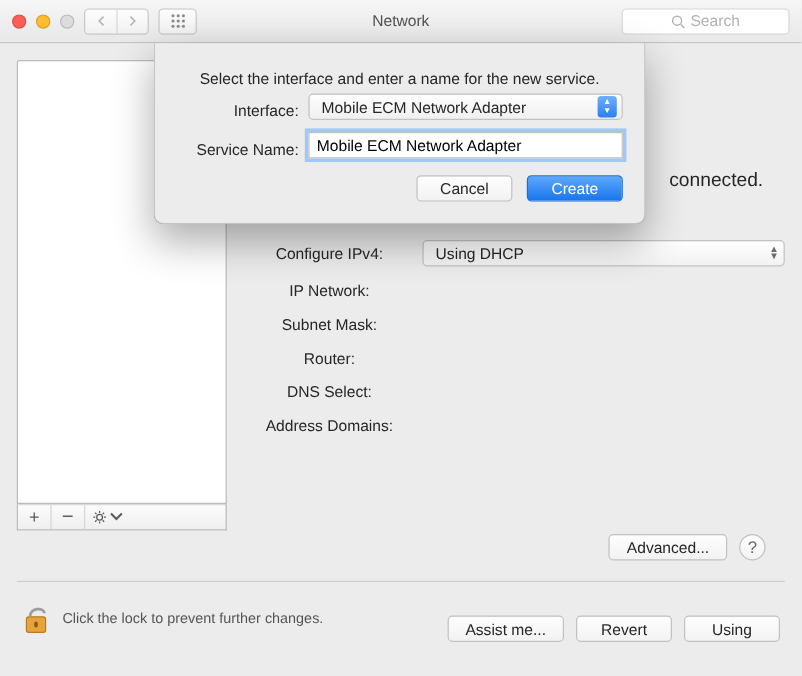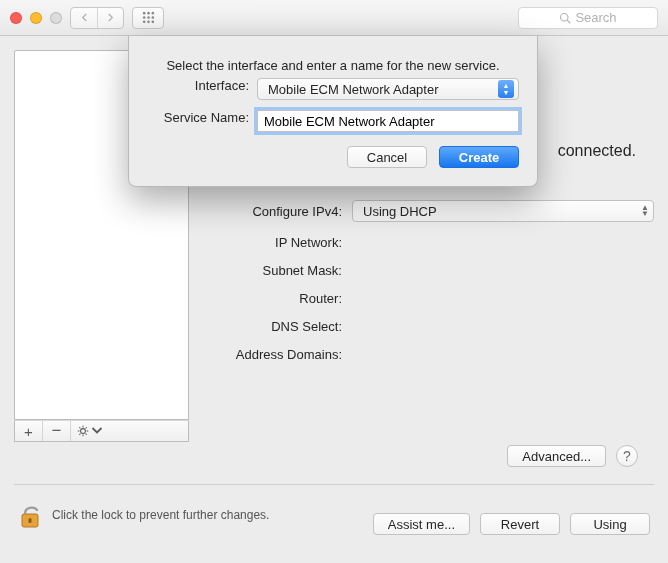--- a/index.html
+++ b/index.html
@@ -57,40 +57,40 @@
     border-right: 1px solid #d5d5d5; color:#5a5a5a;
   }
   .sidebar-footer .cell:last-child { border-right: none; flex:1; justify-content:flex-start; padding-left:6px; }
   .gearbox { display:flex; align-items:center; gap:2px; }
   .gearbox svg { width:12px; height:12px; }
 
   .main { flex: 1; padding-left: 18px; position: relative; }
   .status-line { position:absolute; top: 92px; right: 18px; font-size:16px; }
   .form-area { position: relative; margin-top: 150px; }
   .row { display:flex; align-items:center; margin-bottom: 13px; }
-  .row .lbl { width: 145px; text-align: right; padding-right: 10px; font-size:13px; color:#262626; }
+  .row .lbl { width: 145px; text-align: center; padding-right: 10px; font-size:13px; color:#262626; }
   .select {
     height: 22px; background: linear-gradient(#fefefe,#f2f2f2);
     border: 1px solid #c2c2c2; border-radius: 4px;
     display:flex; align-items:center; justify-content:space-between;
     padding: 0 4px 0 10px; font-size:13px; color:#262626;
     flex:1;
   }
   .select .arrows { display:flex; flex-direction:column; gap:0; color:#6b6b6b; line-height:6px; }
   .select .arrows span { font-size:8px; }
   .advanced-row { position:absolute; right: 30px; bottom: 96px; display:flex; align-items:center; gap:10px; }
   .btn {
     height: 22px; padding: 0 14px;
     background: linear-gradient(#fefefe,#f2f2f2);
     border: 1px solid #c2c2c2; border-radius: 4px;
     font-size: 13px; color:#262626; display:inline-flex; align-items:center; justify-content:center;
   }
   .btn.primary {
     background: linear-gradient(#5ea8fc,#1776ed);
-    border-color: #1d6fe0; color: #fff; font-weight: bold;
+    border-color: #1d6fe0; color: #fff;
   }
   .help {
     width: 22px; height: 22px; border-radius:50%;
     border: 1px solid #c2c2c2; background: linear-gradient(#fefefe,#f2f2f2);
     display:flex; align-items:center; justify-content:center; color:#6b6b6b; font-size:14px;
   }
   .divider { position:absolute; left:14px; right:14px; bottom: 78px; height:1px; background:#cfcfcf; }
   .lockrow { position:absolute; left:18px; bottom: 34px; display:flex; align-items:center; gap:10px; font-size:12px; color:#555; }
   .lockrow svg { width: 24px; height:28px; }
   .bottom-btns { position:absolute; right: 18px; bottom: 28px; display:flex; gap:10px; }
@@ -98,21 +98,21 @@
 
   
   .sheet {
     position: absolute; top: 36px; left: 128px; width: 410px;
     background: #ececec; border: 1px solid #b9b9b9; border-top: none;
     border-radius: 0 0 8px 8px;
     box-shadow: 0 14px 34px rgba(0,0,0,0.32);
     padding: 22px 18px 18px 18px;
   }
   .sheet .prompt { text-align:center; font-size:13px; margin-bottom: 5px; }
-  .sheet .frow { display:flex; align-items:flex-start; margin-bottom: 10px; }
+  .sheet .frow { display:flex; align-items:flex-end; margin-bottom: 10px; }
   .sheet .flbl { width: 110px; text-align:right; padding-right: 8px; font-size:13px; }
   .sheet .texti {
     flex:1; height:22px; border:1px solid #c2c2c2; border-radius:0;
     padding: 2px 6px; font-size:13px; font-family:inherit;
     box-shadow: 0 0 0 3px rgba(100,170,255,0.55);
     outline: none; background:#fff;
   }
   .sheet .sheet-btns { display:flex; justify-content:flex-end; gap:12px; margin-top: 14px; }
   .sheet .sheet-btns .btn { min-width: 80px; }
 
@@ -150,20 +150,21 @@
             <circle cx="2" cy="6" r="1.2"></circle>
               <circle cx="6" cy="6" r="1.2"></circle>
               <circle cx="10" cy="6" r="1.2"></circle>
             <circle cx="2" cy="10" r="1.2"></circle>
               <circle cx="6" cy="10" r="1.2"></circle>
               <circle cx="10" cy="10" r="1.2"></circle>
           </g>
         </svg>
       </div>
     </div>
+    <div class="title">Network</div>
     <div class="search">
       <svg viewBox="0 0 16 16">
           <circle cx="7" cy="7" r="5" stroke="#b2b2b2" stroke-width="1.5" fill="none"></circle>
           <line x1="11" y1="11" x2="15" y2="15" stroke="#b2b2b2" stroke-width="1.5"></line>
         </svg>
       <span>Search</span>
     </div>
   </div>
 
   <div class="content">

